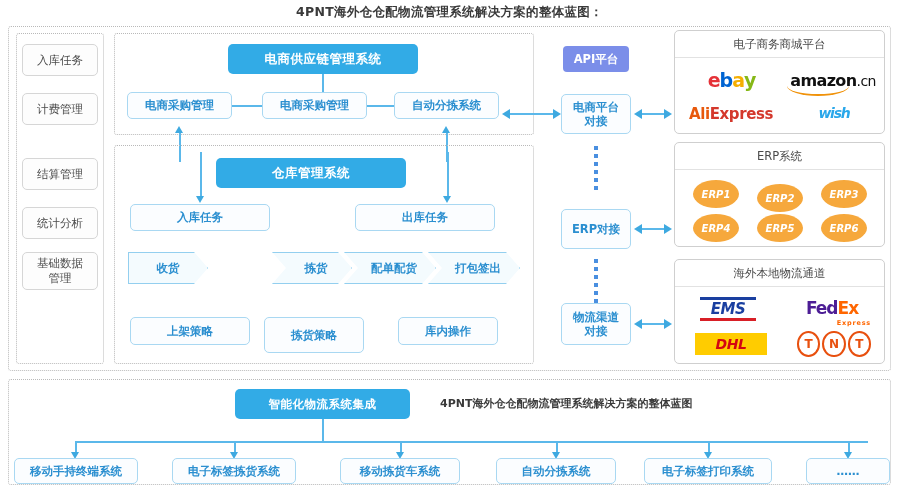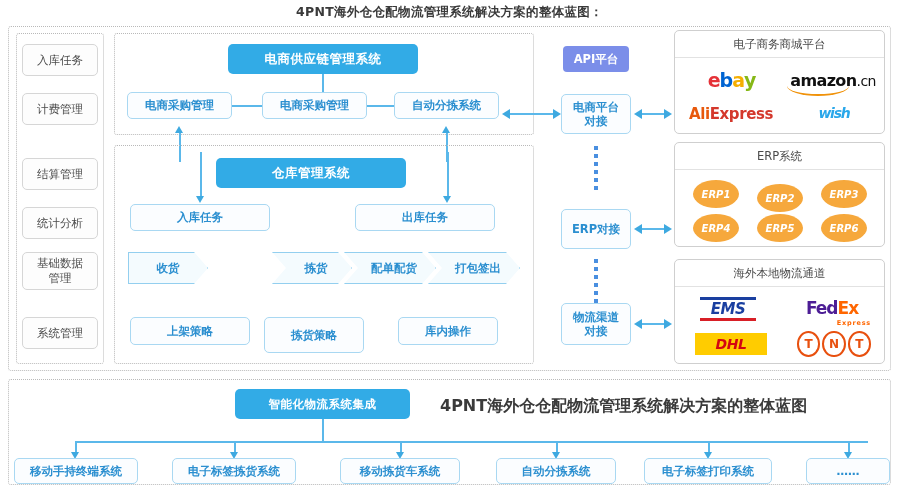--- a/index.html
+++ b/index.html
@@ -153,23 +153,20 @@
   <div class="abs gnode" style="left:22px;top:158px;width:76px;height:32px;">
     <span>结算管理</span>
   </div>
   <div class="abs gnode" style="left:22px;top:207px;width:76px;height:32px;">
     <span>统计分析</span>
   </div>
   <div class="abs gnode" style="left:22px;top:252px;width:76px;height:38px;white-space:pre-line;">
     <span style="white-space:pre-line;">基础数据
 管理</span>
   </div>
-  <div class="abs gnode" style="left:22px;top:317px;width:76px;height:32px;">
-    <span>系统管理</span>
-  </div>
 
   <div class="abs dotted" style="left:114px;top:33px;width:420px;height:102px;"></div>
 
   <div class="abs bluebox" style="left:228px;top:44px;width:190px;height:30px;">
     <span>电商供应链管理系统</span>
   </div>
 
   <div class="vline" style="left:322px;top:74px;height:18px;"></div>
 
   <div class="abs node" style="left:127px;top:92px;width:105px;height:27px;">
@@ -345,21 +342,21 @@
           <b>T</b>
       </div>
     </div>
   </div>
 
   <div class="abs dotted" style="left:8px;top:379px;width:883px;height:106px;"></div>
 
   <div class="abs bluebox" style="left:235px;top:389px;width:175px;height:30px;">
     <span style="font-size:11.5px;">智能化物流系统集成</span>
   </div>
-  <div class="abs" style="left:440px;top:396px;width:420px;font-size:16px;color:#3a3a3a;font-weight:600;">4PNT海外仓仓配物流管理系统解决方案的整体蓝图</div>
+  <div class="abs" style="left:440px;top:396px;width:420px;font-size:11px;color:#3a3a3a;font-weight:600;">4PNT海外仓仓配物流管理系统解决方案的整体蓝图</div>
 
   <div class="vline" style="left:322px;top:419px;height:23px;"></div>
   <div class="hline" style="left:75px;top:441px;width:793px;"></div>
   <div class="vline" style="left:75px;top:441px;height:13px;"></div>
   <div class="arrow-dn" style="left:71px;top:452px;"></div>
   <div class="vline" style="left:234px;top:441px;height:13px;"></div>
   <div class="arrow-dn" style="left:230px;top:452px;"></div>
   <div class="vline" style="left:400px;top:441px;height:13px;"></div>
   <div class="arrow-dn" style="left:396px;top:452px;"></div>
   <div class="vline" style="left:556px;top:441px;height:13px;"></div>

